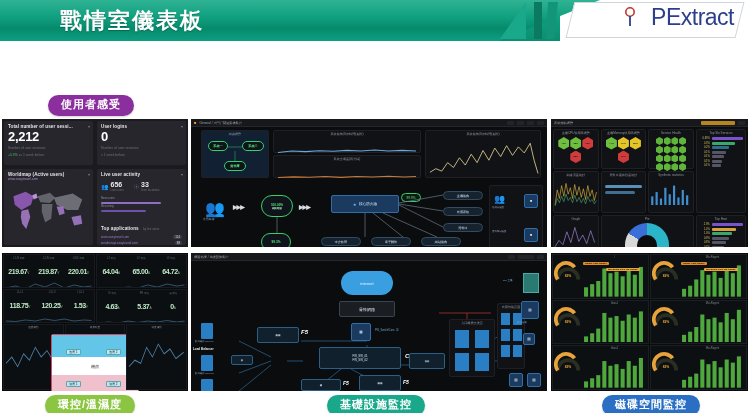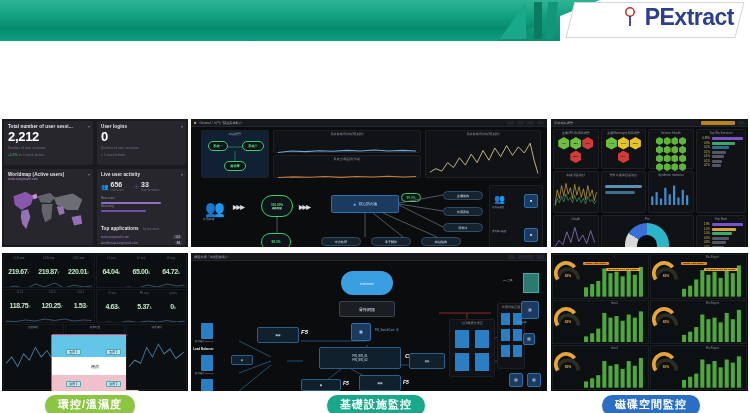--- a/index.html
+++ b/index.html
@@ -13,21 +13,21 @@
     clip-path: polygon(0 0, 100% 0, 100% 0, 83% 100%, 0 100%); }
   .hdr-band2{ position:absolute; left:0; top:0; width:560px; height:41px;
     background:linear-gradient(180deg,#2fb394 0%,#0f9d7d 50%,#0b8e70 100%); }
   .hdr-title{ position:absolute; left:60px; top:6px; font-size:22px; font-weight:bold;
     color:#fff; letter-spacing:2px; text-shadow:0 1px 1px rgba(0,0,0,.25); z-index:4; }
   .hdr-slashes{ position:absolute; right:182px; top:0; width:72px; height:41px; z-index:5;}
   .logo-box{ position:absolute; right:10px; top:2px; width:170px; height:36px;
     background:#fff; border:1px solid #cfd6db;
     transform:skewX(-14deg); z-index:6; }
   .logo-text{ position:absolute; right:16px; top:4px; z-index:7; font-size:23px;
-    font-weight:bold; color:#2b3f8c; letter-spacing:-0.5px; }
+    font-weight:normal; color:#2b3f8c; letter-spacing:-0.5px; }
   .logo-text .pi{ position:relative; color:#2b3f8c; }
   .logo-i{ position:absolute; right:112px; top:6px; z-index:8; width:16px; height:22px;}
 
   
   .badge{ position:absolute; z-index:20; border-radius:11px; color:#fff;
     font-size:11px; font-weight:bold; padding:3px 13px 4px;
     white-space:nowrap; letter-spacing:1px; line-height:1.25;
     box-shadow:0 1px 2px rgba(0,0,0,.18);}
   .b-ux   { left:48px;  top:54px;  background:#8b2f9e; }
   .b-arch { left:328px; top:54px;  background:#ee6a28; }
@@ -141,39 +141,41 @@
     font-size:2.5px; padding:0 2px; border-radius:1px; font-weight:bold; white-space:nowrap;}
   .alertpill2{ position:absolute; left:24px; top:12px; background:#e8a33a; color:#2a1600;
     font-size:2.5px; padding:0 2px; border-radius:1px; font-weight:bold; white-space:nowrap;}
 </style>
 </head>
 <body>
 
 <div class="header">
   <div class="hdr-band2"></div>
   <div class="hdr-band"></div>
+  <div class="hdr-title">戰情室儀表板</div>
 
   <svg class="hdr-slashes" viewBox="0 0 72 41">
     <polygon points="30,2 30,39 4,39" fill="#1aa88b"></polygon>
     <polygon points="38,2 46,2 46,39 38,39" fill="#0b7a60"></polygon>
     <polygon points="52,2 62,2 58,39 50,39" fill="#13957a"></polygon>
   </svg>
 
   <div class="logo-box"></div>
   <div class="logo-text">
     <span class="pi">P</span><span>Extract</span>
   </div>
   <svg class="logo-i" viewBox="0 0 16 22">
     <circle cx="8" cy="6" r="4.2" fill="none" stroke="#c0392b" stroke-width="1.6"></circle>
     <line x1="8" y1="10" x2="8" y2="20" stroke="#2b3f8c" stroke-width="1.8"></line>
   </svg>
 </div>
 
 <div class="stage">
 
+  <div class="badge b-ux">使用者感受</div>
   <div class="badge b-env">環控/溫濕度</div>
   <div class="badge b-infra">基礎設施監控</div>
   <div class="badge b-disk">磁碟空間監控</div>
 
   <div class="panel p-tl">
     <div class="ux">
       <div class="card c-a">
         <div class="caret">▾</div>
         <div class="ct">Total number of user sessi...</div>
         <div class="cv">2,212</div>

